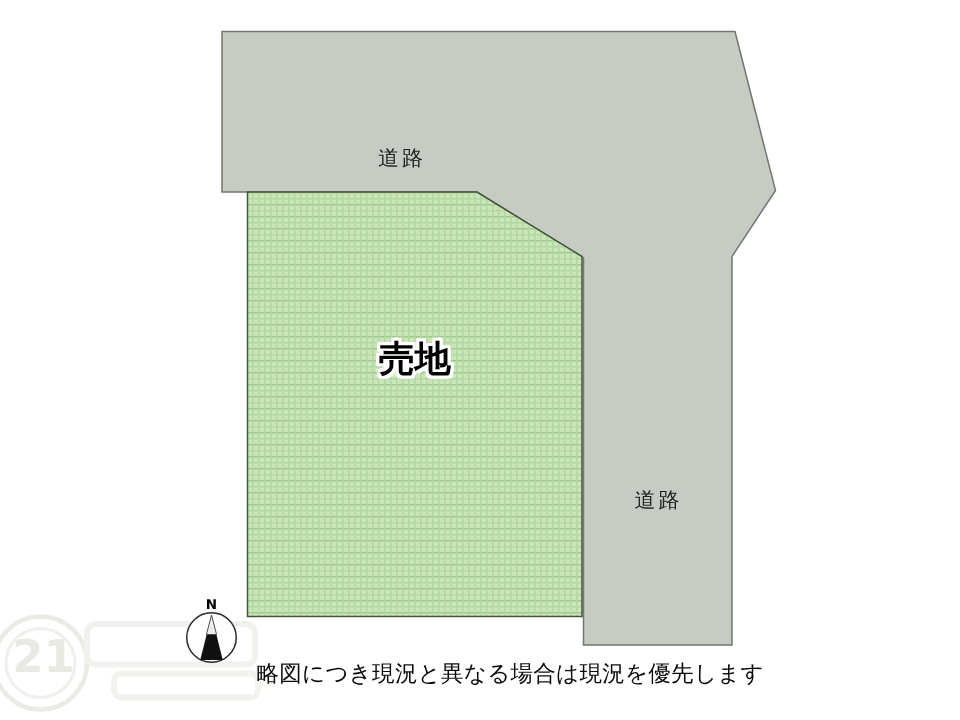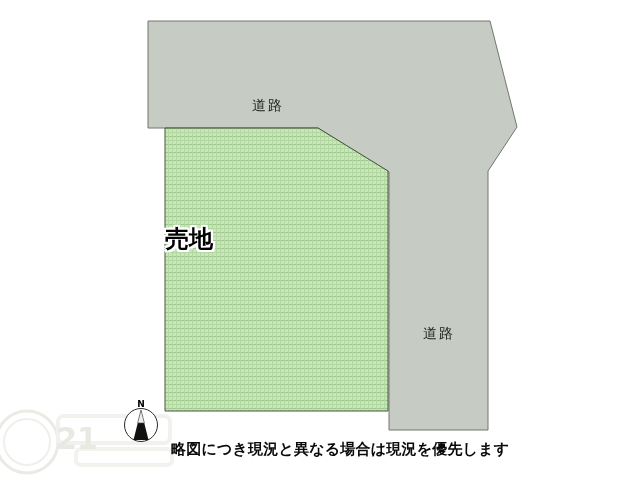--- a/index.html
+++ b/index.html
@@ -23,54 +23,54 @@
     font-size:14px;
     letter-spacing:2px;
     color:#222;
     margin-top:36px;
   }
   .road-label-top{left:240px;top:61px;width:56px;text-align:center;}
   .road-label-right{left:411px;top:289px;width:56px;text-align:center;}
   .plot-label-block{
     position:absolute;
     left:165px;top:227px;width:223px;
+    text-align:center;
     font-weight:bold;
     font-size:24px;
     line-height:25px;
     color:#000;
     text-shadow:
       -2px -2px 0 #fff, 2px -2px 0 #fff,
       -2px  2px 0 #fff, 2px  2px 0 #fff,
       -2px  0   0 #fff, 2px  0   0 #fff,
        0   -2px 0 #fff, 0    2px 0 #fff,
        0    0   3px #fff;
   }
   .disclaimer{
     left:171px;top:440px;
     font-size:15px;
-    font-weight:bold;
+    font-weight:normal;
     line-height:18px;
     color:#0a0a0a;
     letter-spacing:0.2px;
   }
   .compass-n{
     left:134px;top:399px;width:14px;
     text-align:center;
     font-size:9px;
     font-weight:bold;
     color:#000;
     text-shadow:-1px -1px 0 #fff,1px -1px 0 #fff,-1px 1px 0 #fff,1px 1px 0 #fff;
   }
   .watermark-21{
     left:7px;top:421px;width:44px;
     text-align:center;
     font-size:30px;
     font-weight:bold;
     color:#e9e9e4;
-    margin-left:48px;
   }
 </style>
 </head>
 <body>
 
 <div class="canvas">
 
   <svg class="map-svg" width="640" height="480" viewBox="0 0 640 480">
     <defs>
       <pattern id="plotHatch" width="4" height="8" patternUnits="userSpaceOnUse">

